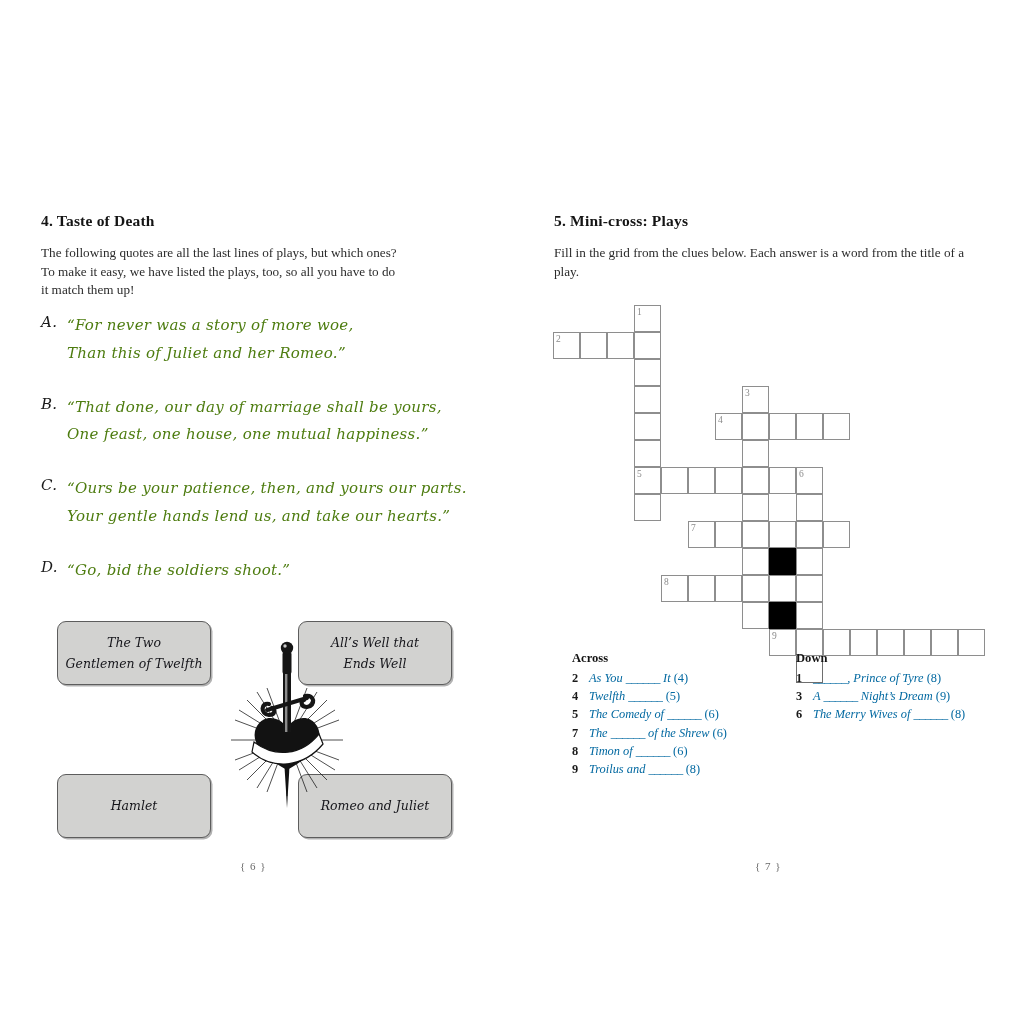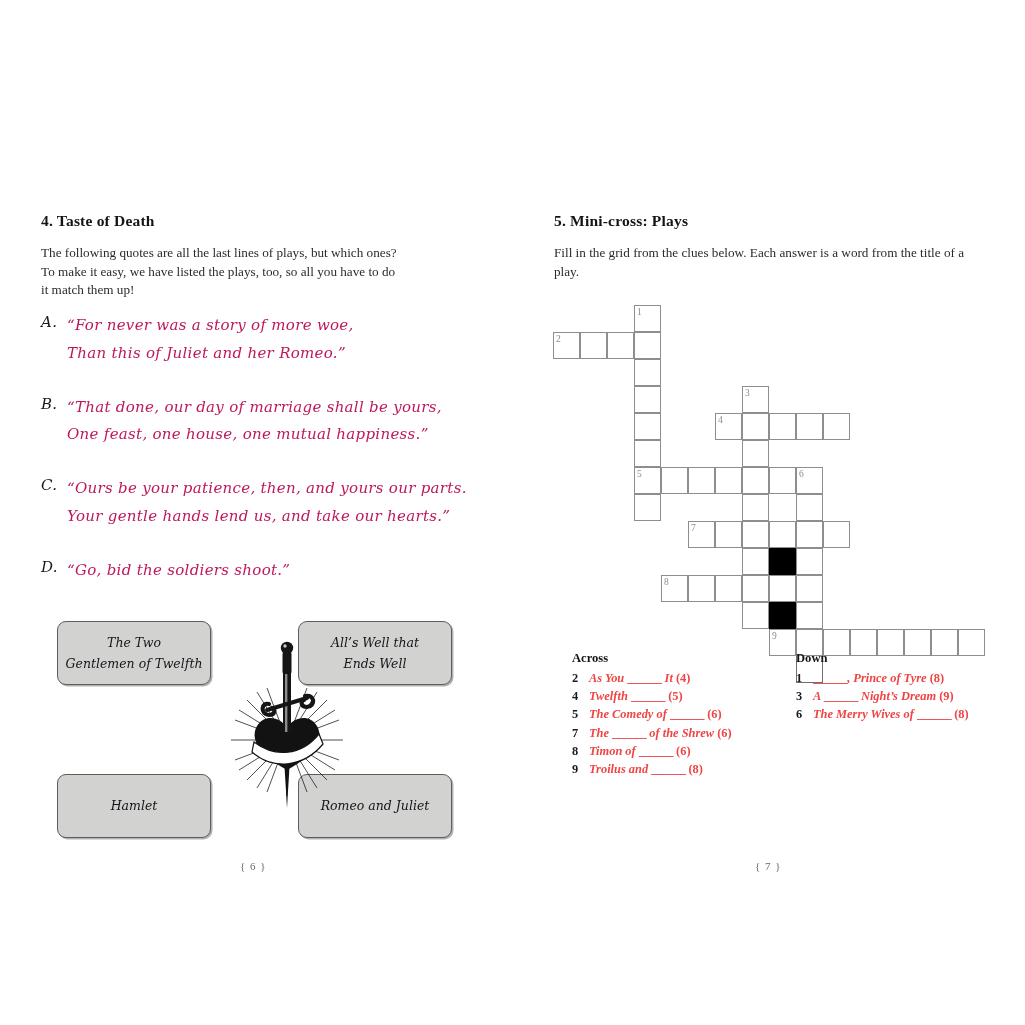--- a/index.html
+++ b/index.html
@@ -32,21 +32,21 @@
     letter-spacing:.3px;
   }
 
   .quotes{position:absolute;left:41px;top:312px;width:400px;}
   .quote{display:flex;margin-bottom:26px;}
   .quote .lbl{
     width:26px;flex:0 0 26px;font-size:15px;
     font-family:"DejaVu Serif",serif;font-style:italic;
     color:#1a1a1a;padding-top:1px;
   }
-  .quote .body{font-size:15px;line-height:1.85;color:#be185d;}
+  .quote .body{font-size:15px;line-height:1.85;color:#4d7c0f;}
   .quote .body div{white-space:nowrap;}
 
   
   .boxes{position:absolute;left:41px;top:608px;width:420px;height:250px;}
   .abox{
     position:absolute;
     background:#d2d2d0;
     border:1px solid #5d5d5d;
     border-radius:9px;
     box-shadow:1.5px 1.5px 0 rgba(0,0,0,.30);
@@ -85,21 +85,21 @@
 
   
   .clues{position:absolute;left:554px;top:651px;width:432px;
     font-family:"Liberation Serif",serif;}
   .clue-col{position:absolute;top:0;margin-left:18px;}
   #clues-across{left:0;width:230px;}
   #clues-down{left:224px;width:210px;}
   .clue-head{font-size:12.6px;font-weight:bold;margin-bottom:3px;color:#141414;}
   .clue{font-size:12.4px;line-height:1.47;display:flex;}
   .clue .cn{font-weight:bold;width:17px;flex:0 0 17px;}
-  .clue .ct{font-style:italic;color:#ef4444;font-weight:bold;}
+  .clue .ct{font-style:italic;color:#0369a1;}
   .clue .ct .blank{
     font-style:normal;letter-spacing:-.5px;
   }
   .clue .ct .cnt{font-style:normal;}
 
   
   .folio{
     position:absolute;font-size:11px;color:#6a6a6a;
     font-family:"Liberation Serif",serif;letter-spacing:1px;
   }

